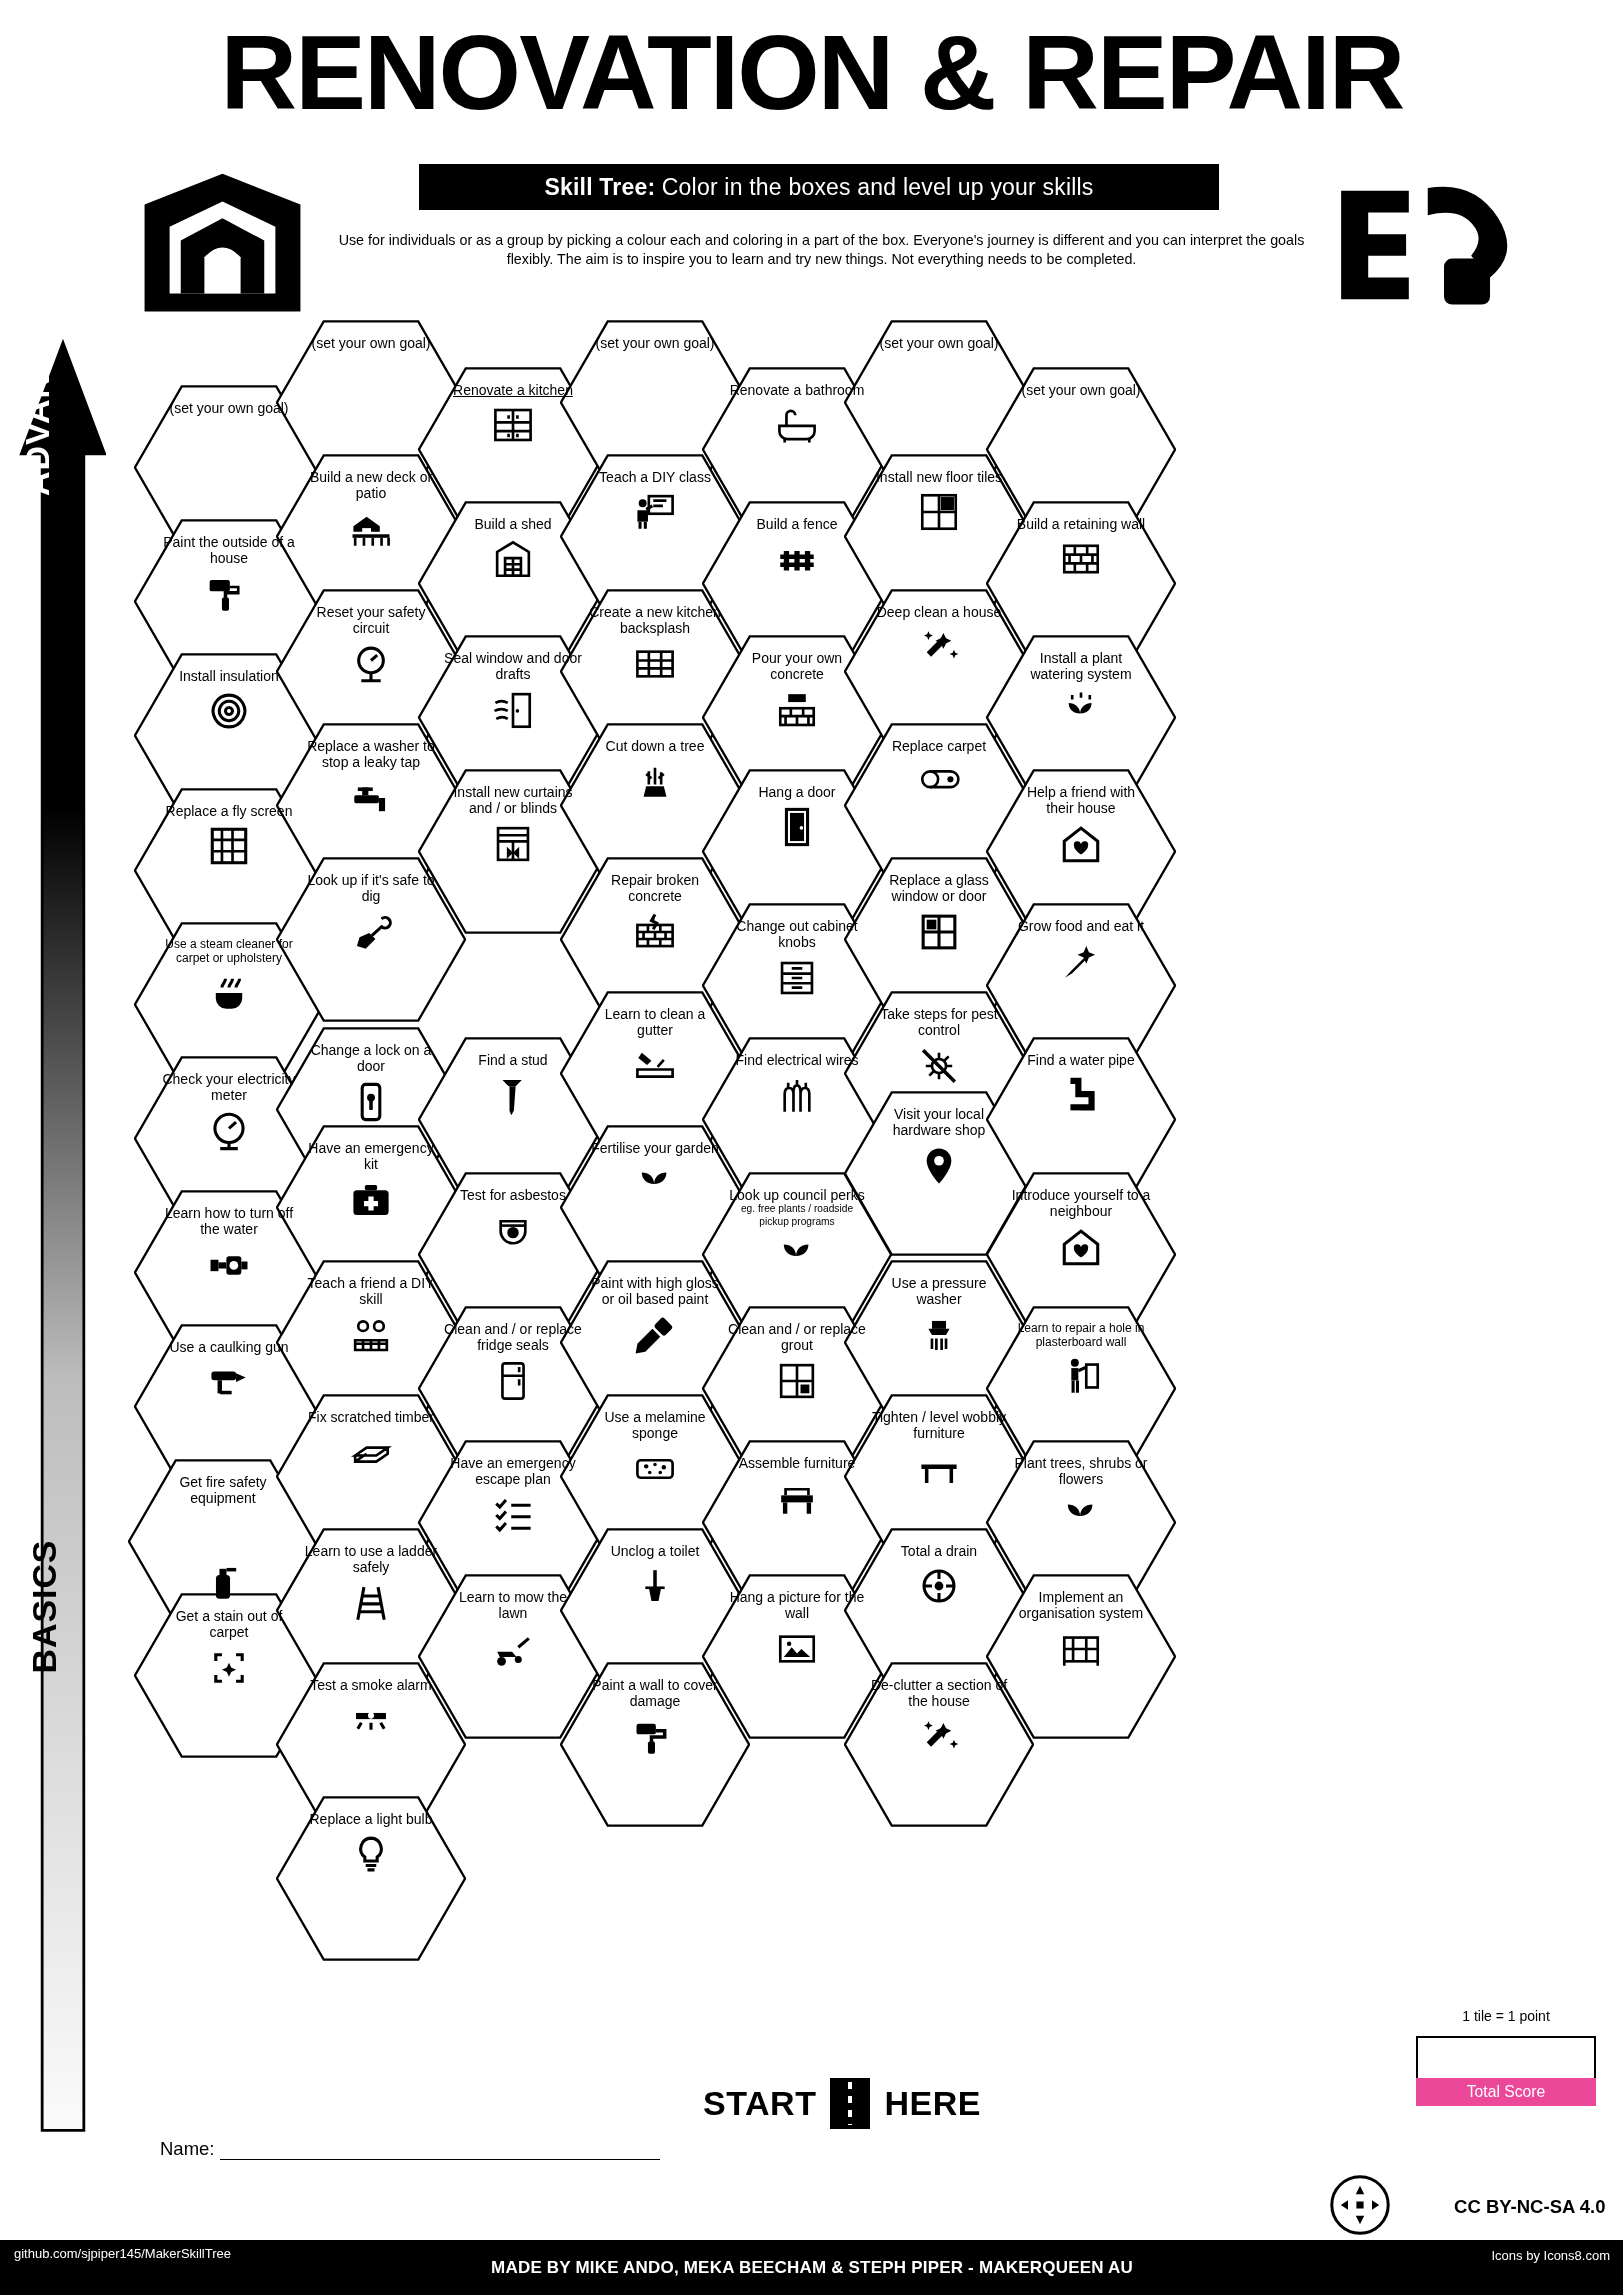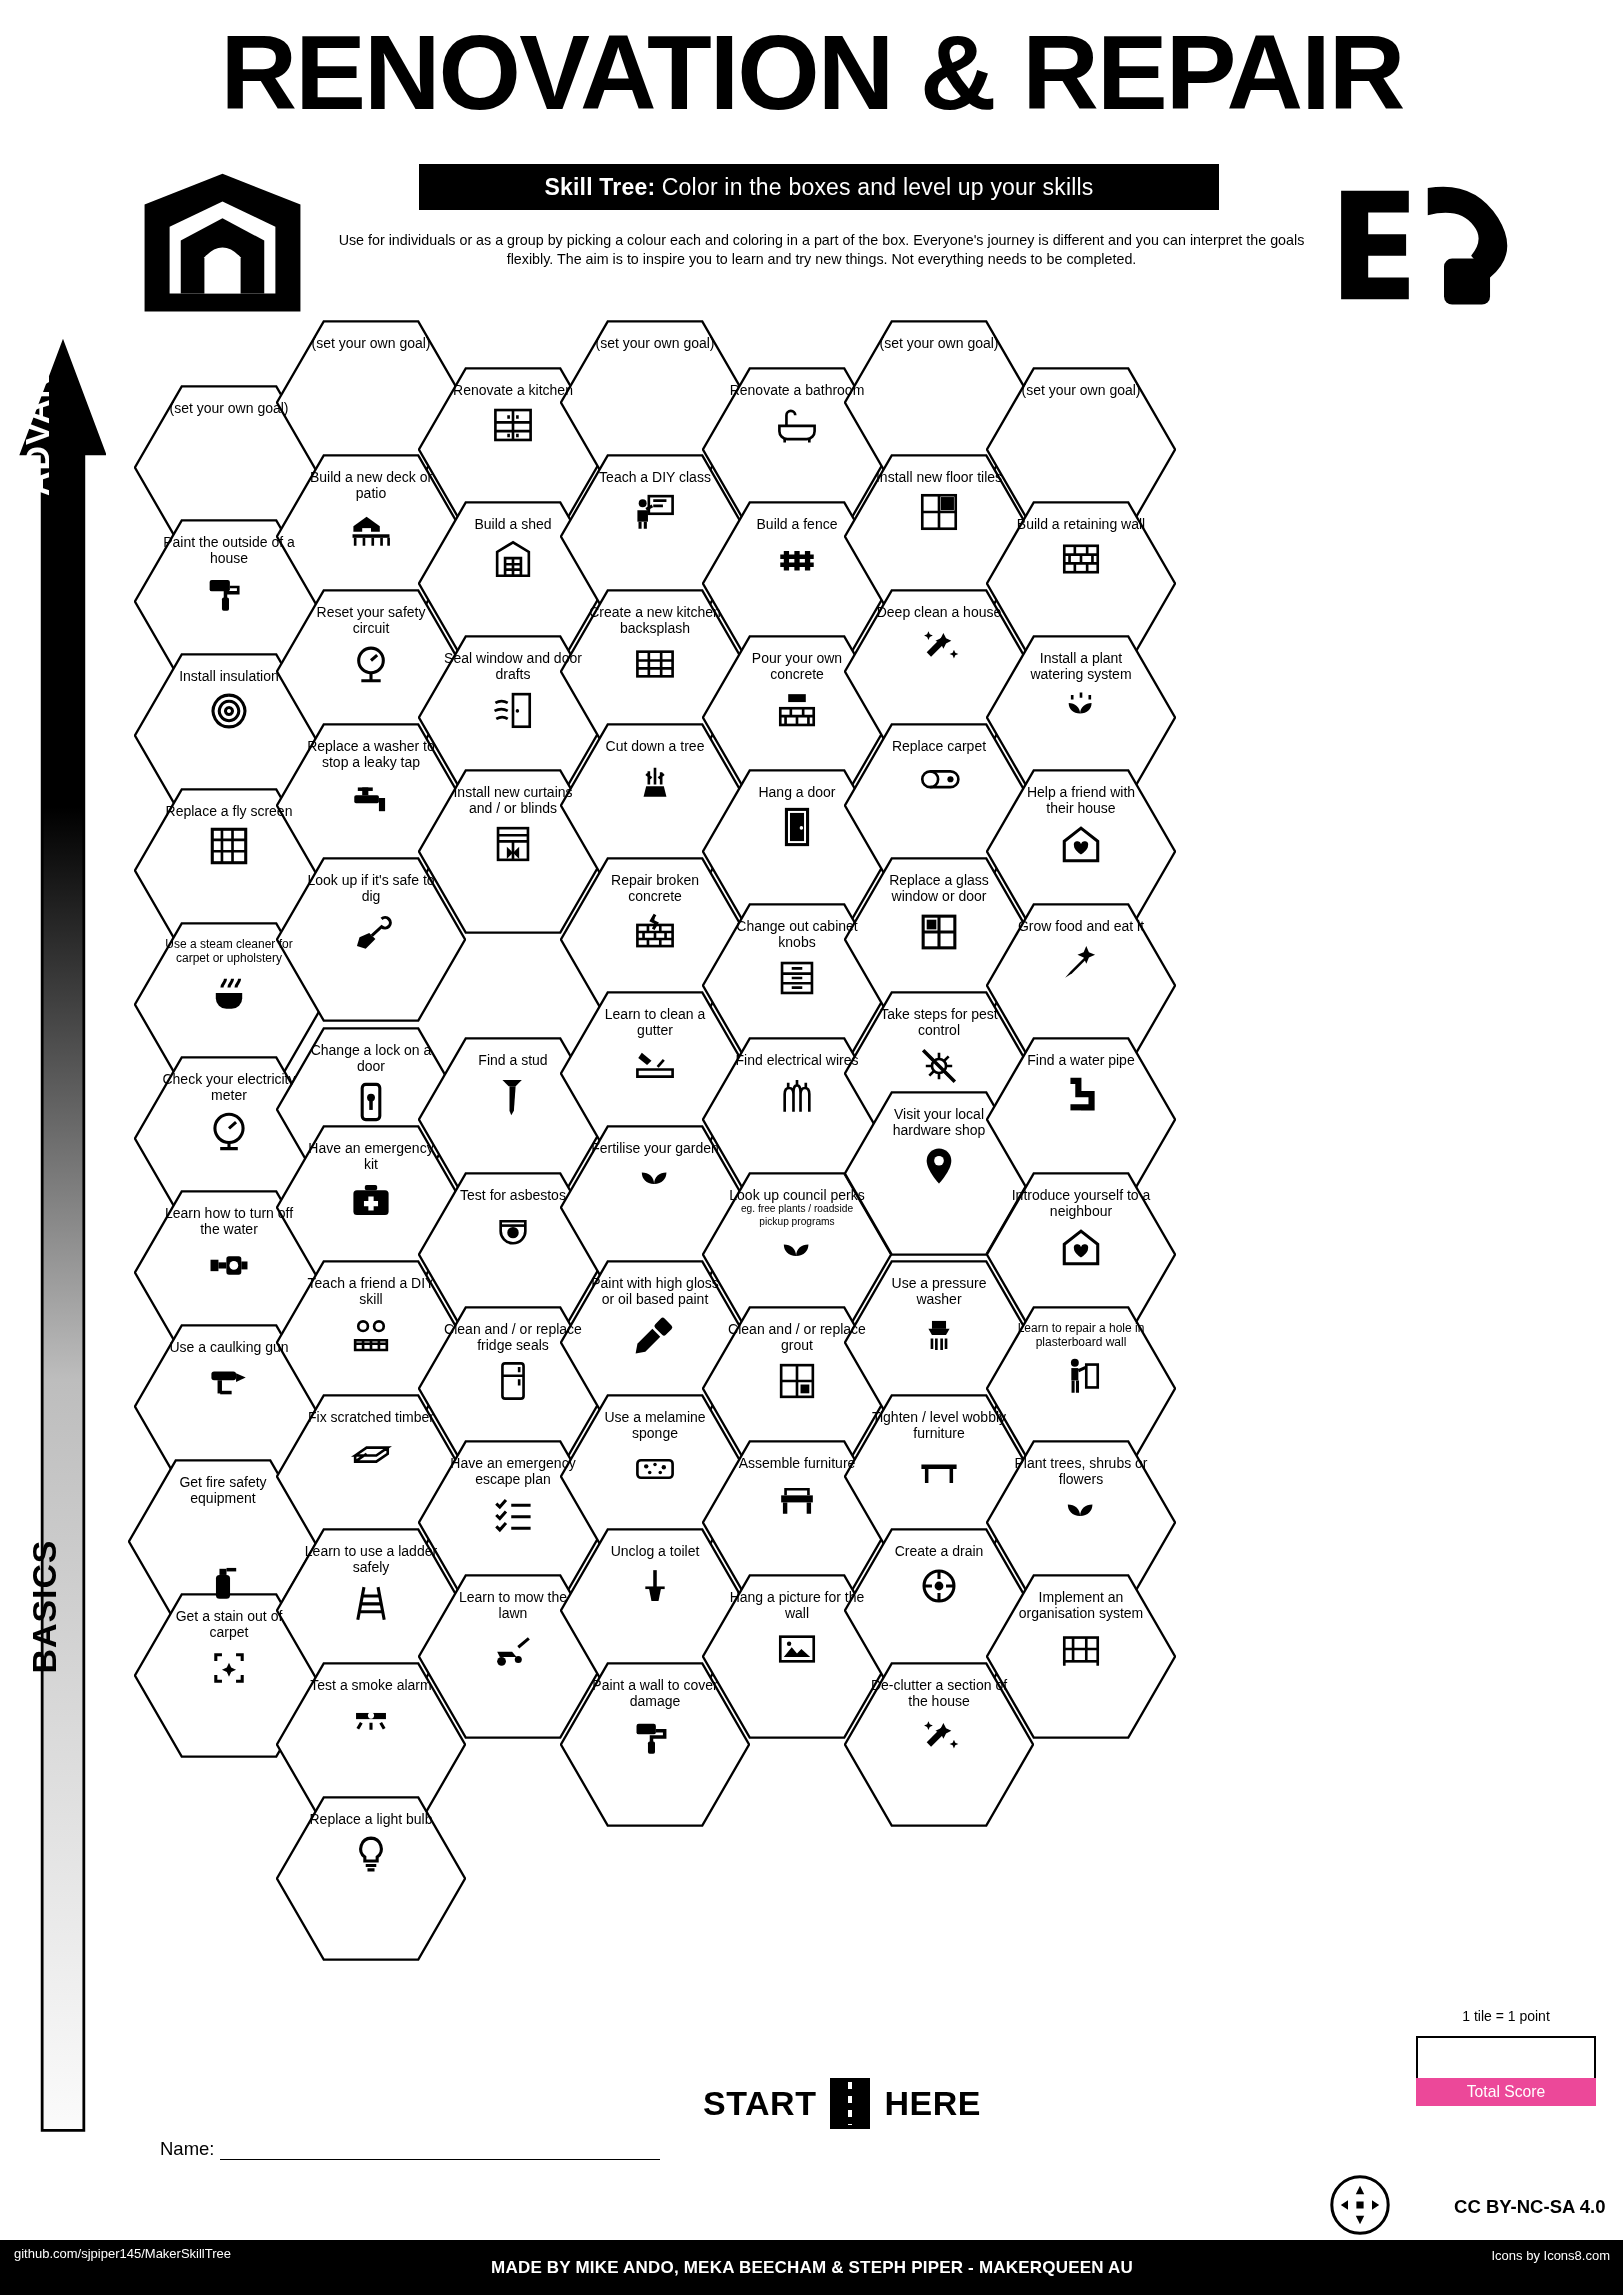--- a/index.html
+++ b/index.html
@@ -417,21 +417,21 @@
         <polygon points="103,5 307,5 408,180 307,355 103,355 2,180" fill="none" stroke="#000" stroke-width="5"></polygon>
       </svg>
       <div class="txt">Replace a light bulb</div>
       <div class="ico">
         <svg viewBox="0 0 100 100">
           <path fill="none" stroke="#000" stroke-width="7" d="M50 14a24 24 0 0 1 14 43v9H36v-9A24 24 0 0 1 50 14z"></path>
           <path stroke="#000" stroke-width="7" d="M38 76h24M42 86h16"></path>
         </svg>
       </div>
     </div>
-    <div class="hex" style="left: 418px; top: 366px;">
+    <div class="hex" style="left: 418px; top: 366px; text-decoration: underline;">
       <div class="hexbg"></div>
       <svg class="outline" viewBox="0 0 410 360">
         <polygon points="103,5 307,5 408,180 307,355 103,355 2,180" fill="none" stroke="#000" stroke-width="5"></polygon>
       </svg>
       <div class="txt">Renovate a kitchen</div>
       <div class="ico">
         <svg viewBox="0 0 100 100">
           <rect x="10" y="16" width="80" height="68" fill="none" stroke="#000" stroke-width="6"></rect>
           <path stroke="#000" stroke-width="6" d="M50 16v68M10 44h80M10 64h80"></path>
           <path stroke="#000" stroke-width="6" d="M40 28v8M60 28v8M40 70v8M60 70v8"></path>
@@ -943,21 +943,21 @@
           <path d="M10 40h80v10H10z"></path>
           <path d="M18 50h8v32h-8zM74 50h8v32h-8z"></path>
         </svg>
       </div>
     </div>
     <div class="hex" style="left: 844px; top: 1527px;">
       <div class="hexbg"></div>
       <svg class="outline" viewBox="0 0 410 360">
         <polygon points="103,5 307,5 408,180 307,355 103,355 2,180" fill="none" stroke="#000" stroke-width="5"></polygon>
       </svg>
-      <div class="txt">Create a drain</div>
+      <div class="txt">Total a drain</div>
       <div class="ico">
         <svg viewBox="0 0 100 100">
           <circle cx="50" cy="50" r="34" fill="none" stroke="#000" stroke-width="7"></circle>
           <circle cx="50" cy="50" r="10"></circle>
           <path stroke="#000" stroke-width="7" d="M50 16v18M50 66v18M16 50h18M66 50h18"></path>
         </svg>
       </div>
     </div>
     <div class="hex" style="left: 844px; top: 1661px;">
       <div class="hexbg"></div>

